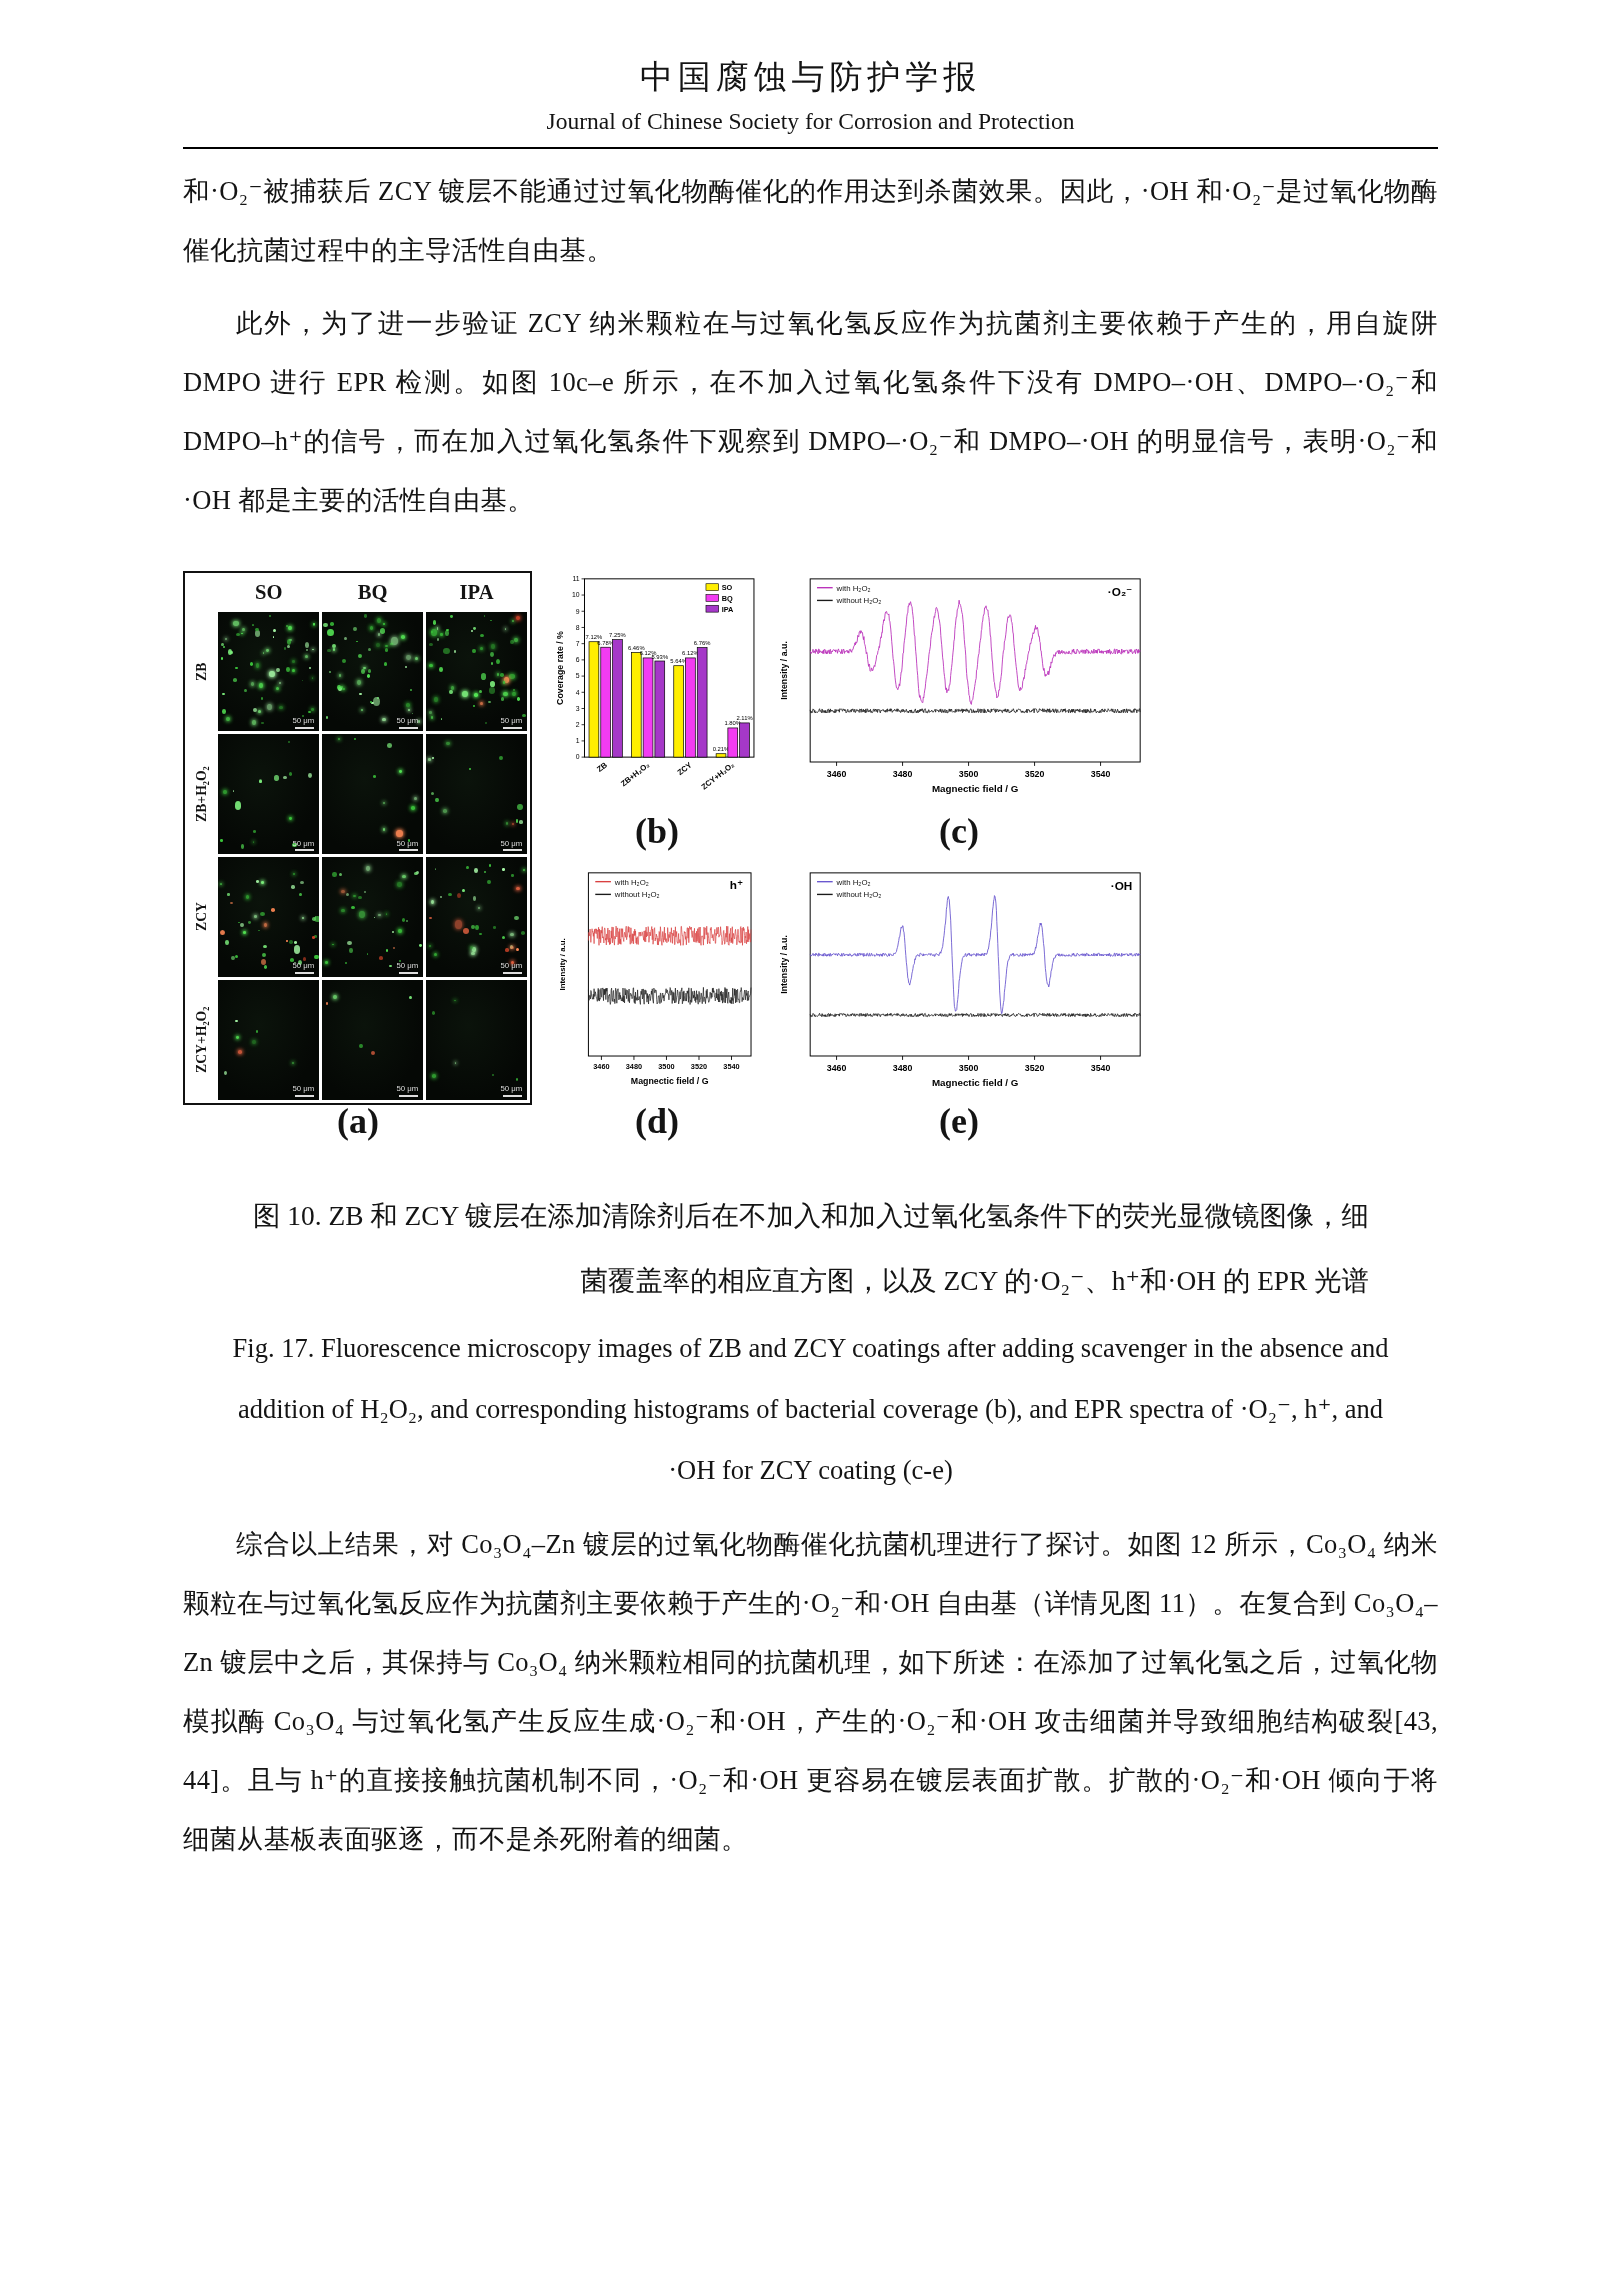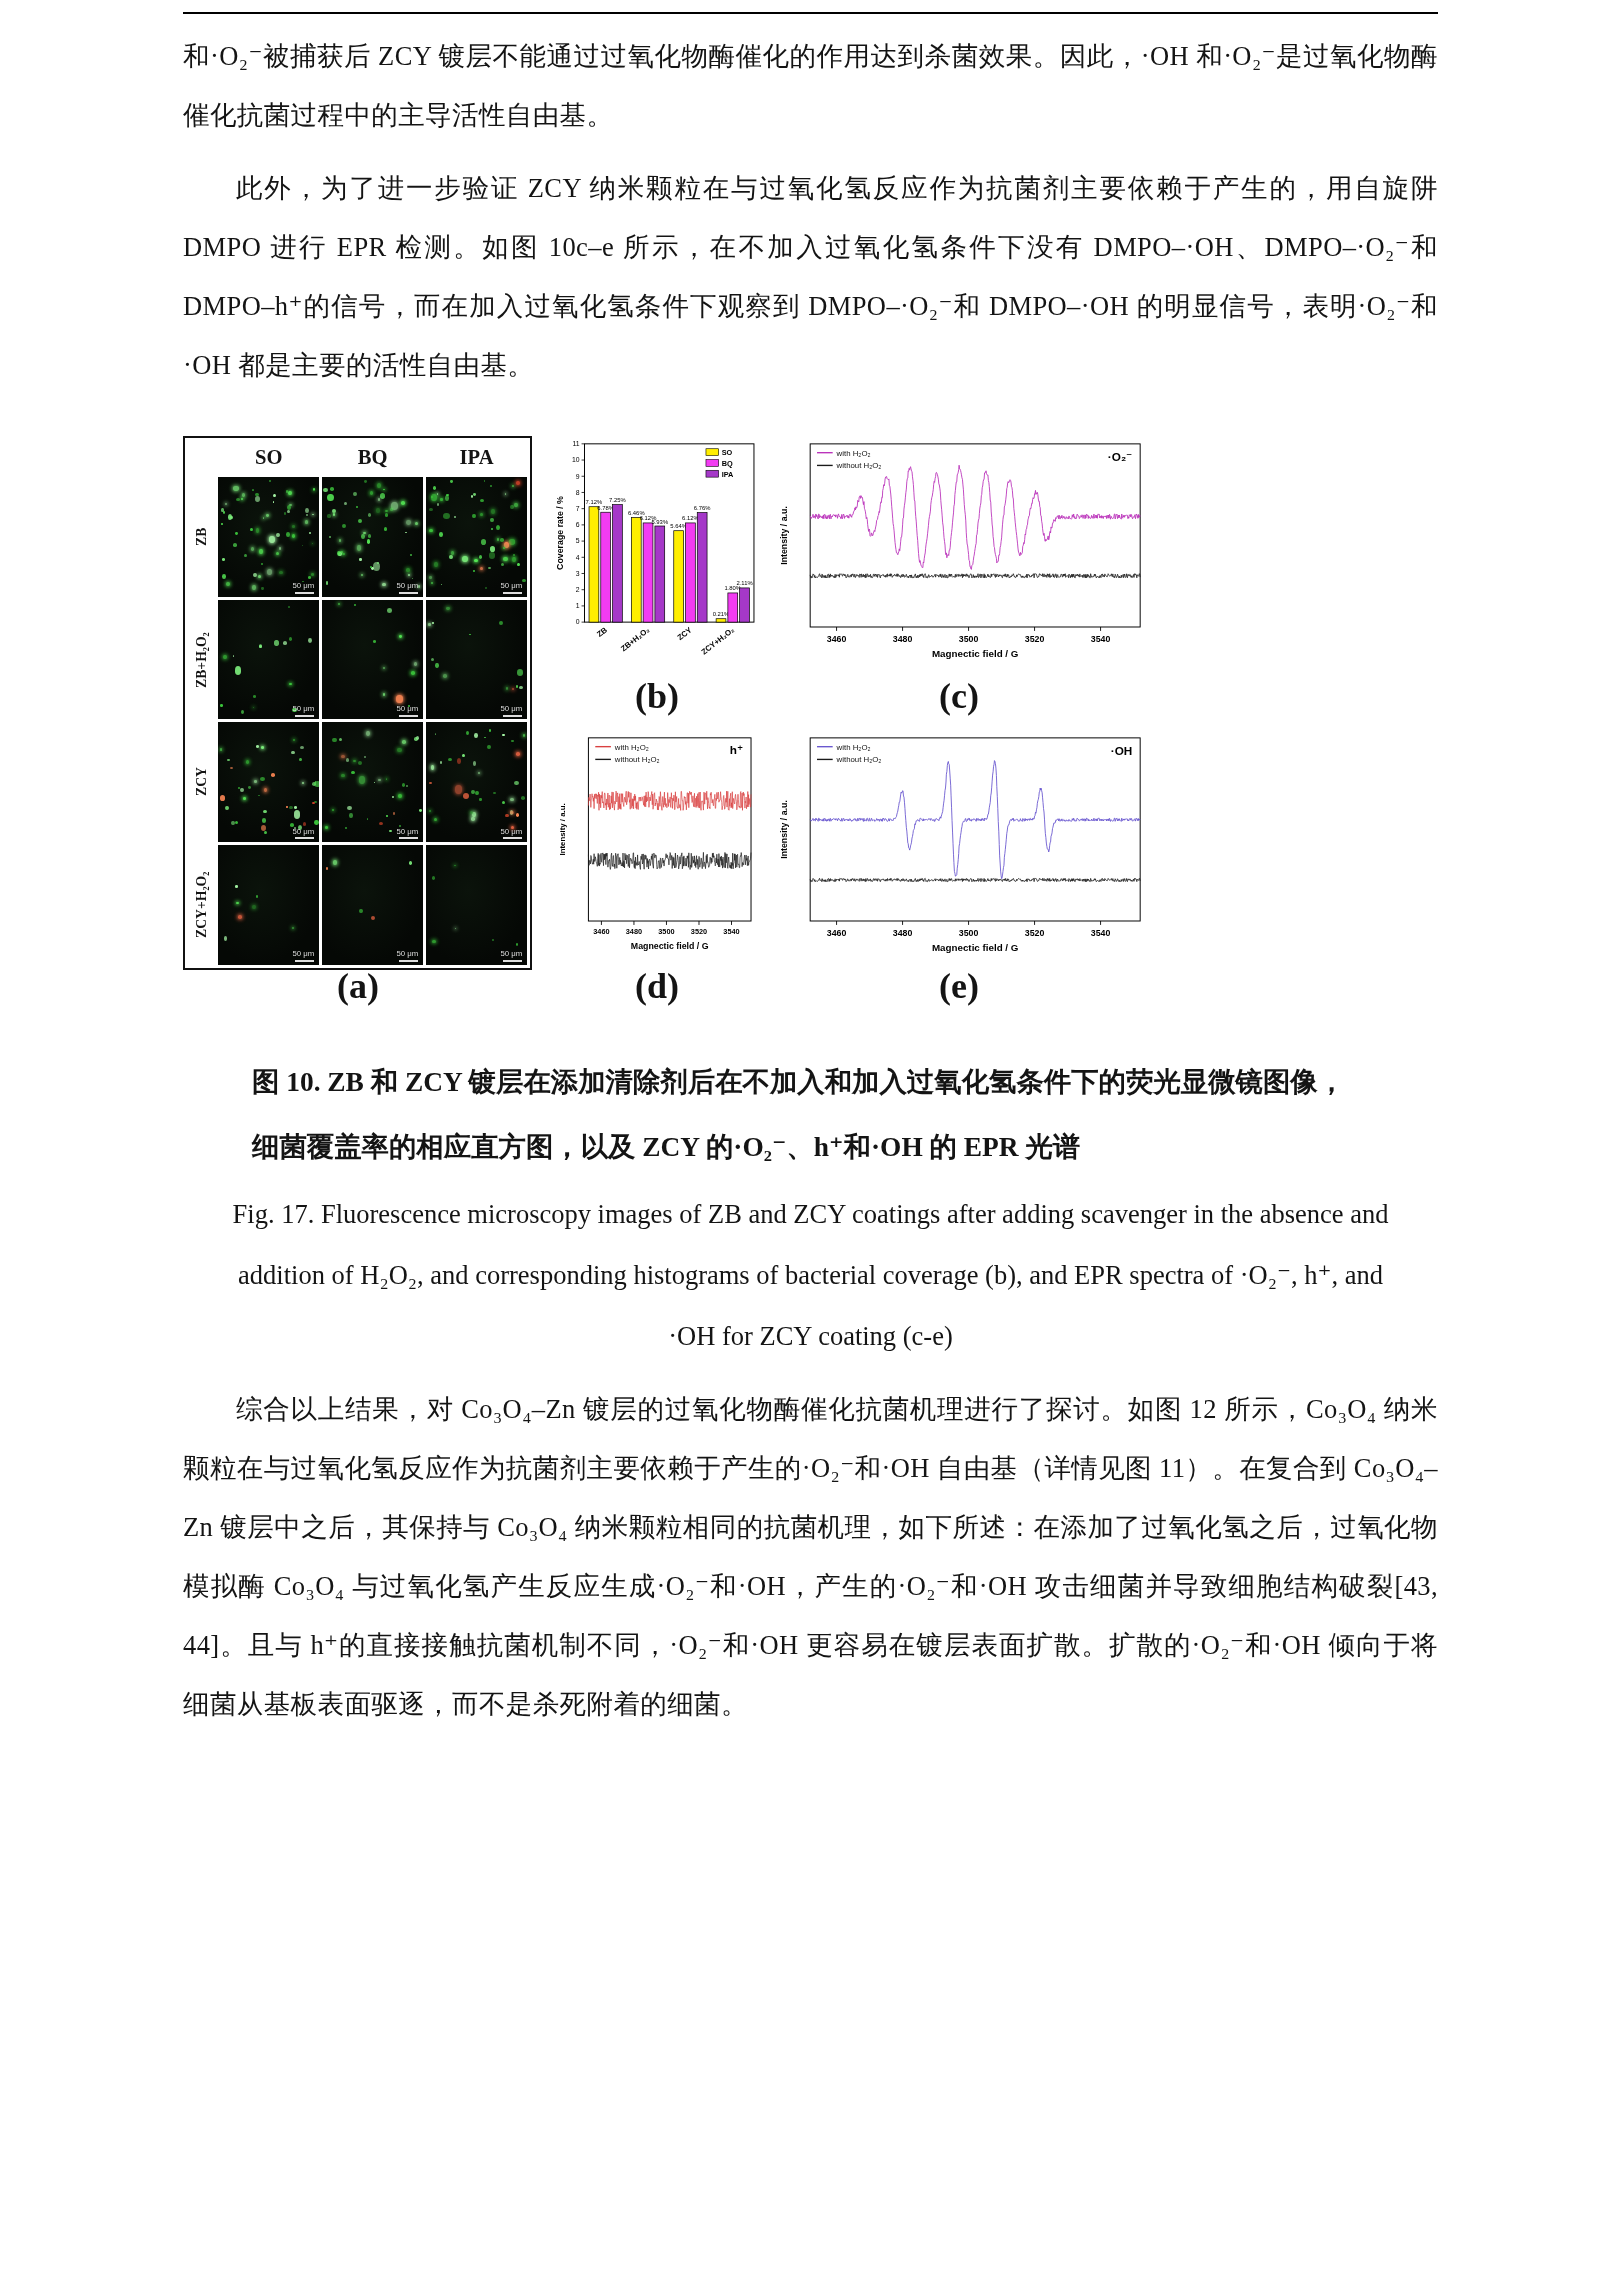--- a/index.html
+++ b/index.html
@@ -45,27 +45,31 @@
   .scalebar { position:absolute; right:4.9px; bottom:2.9px; text-align:right; color:#ddd; font-size:7.8px; line-height:8.8px;
               font-family:"Liberation Sans","DejaVu Sans",sans-serif; }
   .sb-line { display:block; width:19.6px; height:2px; background:#ddd; margin:1px 0 0 auto; }
 
   svg.panel { font-family:"Liberation Sans","DejaVu Sans",sans-serif; }
   #bar-chart { left:370px; top:11.8px; }
   #epr-o2   { left:588px; top:11.8px; }
   #epr-h    { left:370px; top:306px; }
   #epr-oh   { left:588px; top:306px; }
 
-  .cap-cn { margin:25.5px auto 0; max-width:1117px; font-size:27.4px; line-height:65px; text-align:left;font-weight:bold; }
+  .cap-cn { margin:25.5px auto 0; max-width:1117px; font-size:27.4px; line-height:65px; text-align:right; }
   .cap-en { margin:3.9px auto 0; max-width:1166px; font-size:26.5px; line-height:61px; text-align:center; }
 </style>
 </head>
 <body>
 
 <div class="page">
+  <header>
+    <div class="title-cn">中国腐蚀与防护学报</div>
+    <div class="title-en">Journal of Chinese Society for Corrosion and Protection</div>
+  </header>
   <hr class="header-rule">
 
   <main class="content">
     <p class="body-par no-indent">和·O₂⁻被捕获后 ZCY 镀层不能通过过氧化物酶催化的作用达到杀菌效果。因此，·OH 和·O₂⁻是过氧化物酶催化抗菌过程中的主导活性自由基。</p>
     <p class="body-par">此外，为了进一步验证 ZCY 纳米颗粒在与过氧化氢反应作为抗菌剂主要依赖于产生的，用自旋阱 DMPO 进行 EPR 检测。如图 10c–e 所示，在不加入过氧化氢条件下没有 DMPO–·OH、DMPO–·O₂⁻和 DMPO–h⁺的信号，而在加入过氧化氢条件下观察到 DMPO–·O₂⁻和 DMPO–·OH 的明显信号，表明·O₂⁻和·OH 都是主要的活性自由基。</p>
 
     <figure class="figure10">
       <div class="fig-canvas">
         <div id="panel-a" class="panel">
             <div></div>

